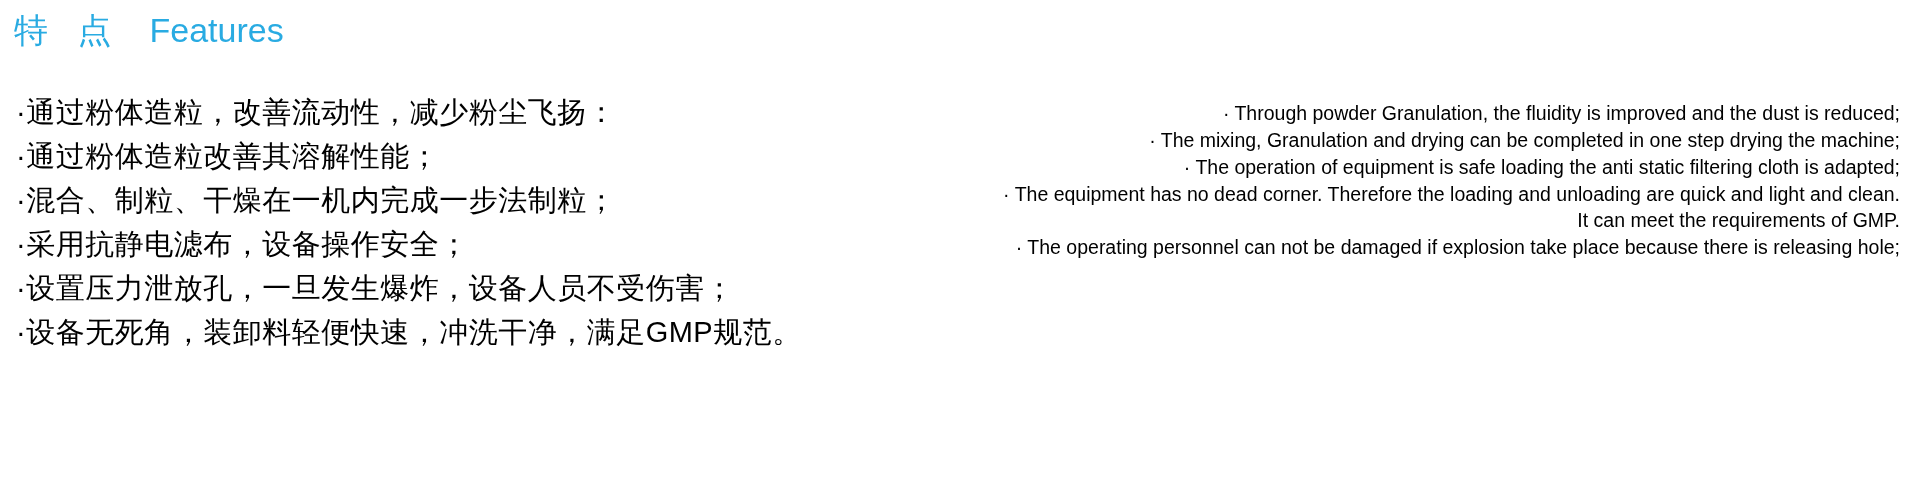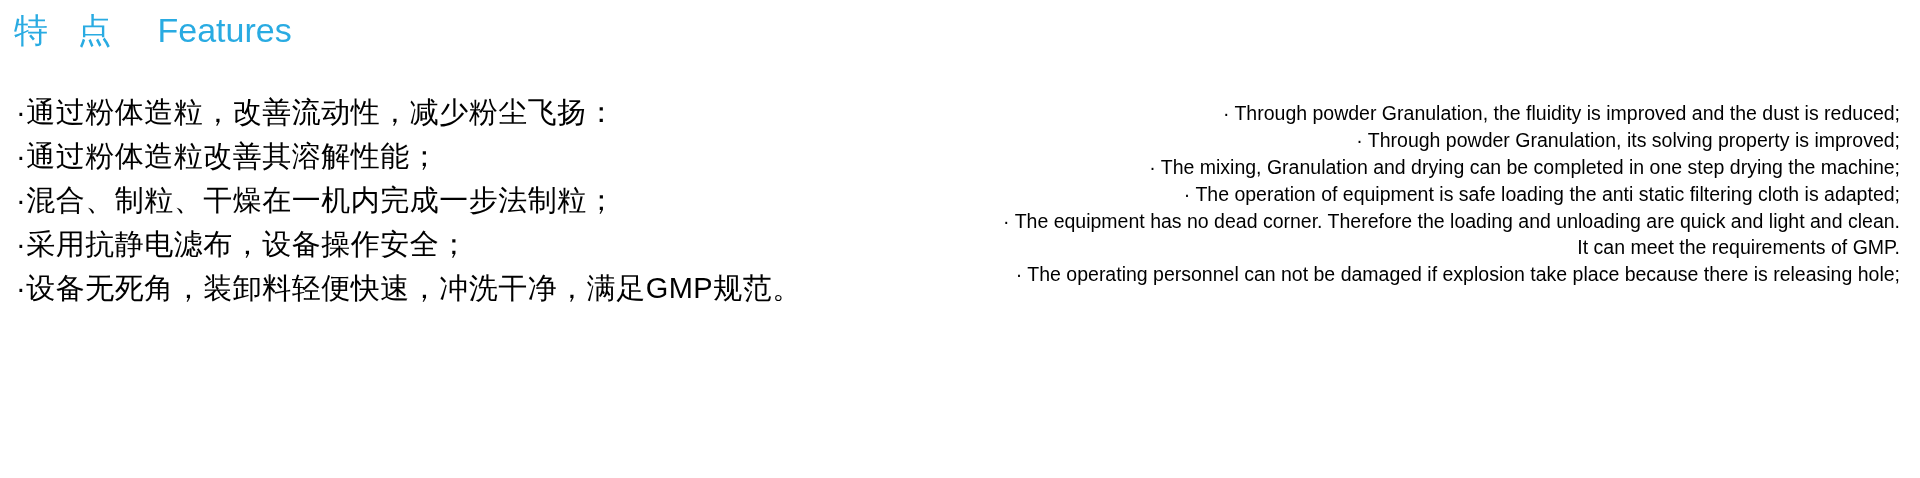--- a/index.html
+++ b/index.html
@@ -31,21 +31,20 @@
   .heading-cn {
     font-size: 34px;
     letter-spacing: 10px;
     font-weight: 400;
     white-space: nowrap;
   }
   .heading-en {
     font-size: 34px;
     font-weight: 400;
     white-space: nowrap;
-    margin-left: 8px;
   }
   .columns {
     position: absolute;
     left: 0;
     top: 90px;
     width: 1920px;
     display: flex;
     align-items: flex-start;
   }
   .col-cn {
@@ -85,26 +84,26 @@
     <span class="heading-en">Features</span>
   </div>
 
   <div class="columns">
 
     <div class="col-cn">
       <div class="cn-line">·通过粉体造粒，改善流动性，减少粉尘飞扬：</div>
       <div class="cn-line">·通过粉体造粒改善其溶解性能；</div>
       <div class="cn-line">·混合、制粒、干燥在一机内完成一步法制粒；</div>
       <div class="cn-line">·采用抗静电滤布，设备操作安全；</div>
+      <div class="cn-line">·设置压力泄放孔，一旦发生爆炸，设备人员不受伤害；</div>
       <div class="cn-line">·设备无死角，装卸料轻便快速，冲洗干净，满足GMP规范。</div>
     </div>
 
     <div class="col-en">
       <div class="en-line">· Through powder Granulation, the fluidity is improved and the dust is reduced;</div>
-      <div class="en-line">· Through powder Granulation, its solving property is improved;</div>
       <div class="en-line">· The mixing, Granulation and drying can be completed in one step drying the machine;</div>
       <div class="en-line">· The operation of equipment is safe loading the anti static filtering  cloth is adapted;</div>
       <div class="en-line">· The equipment has no dead corner. Therefore the loading and unloading are quick and light and clean. It can meet the requirements of GMP.</div>
       <div class="en-line">· The operating personnel can not be damaged if explosion take place because there is releasing hole;</div>
     </div>
 
   </div>
 </div>
 
 </body></html>

